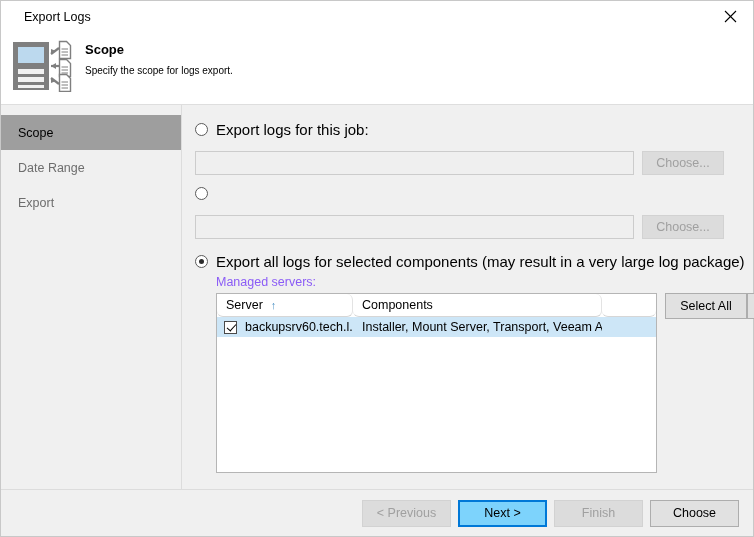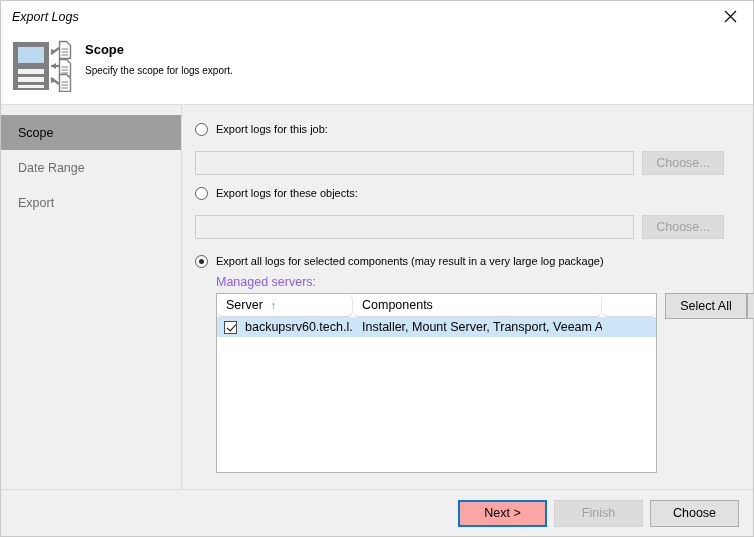--- a/index.html
+++ b/index.html
@@ -20,24 +20,23 @@
     display:flex; flex-direction:column;
   }
   
   .titlebar {
     height:31px; flex:0 0 31px;
     background:#ffffff;
     display:flex; align-items:center;
     position:relative;
   }
   .titlebar .title {
-    padding-left:11px;
+    padding-left:23px;
     font-size:12.5px;
     color:#000;
-    font-style:italic;
   }
   .close-btn {
     position:absolute; top:0; right:0;
     width:45px; height:31px;
     display:flex; align-items:center; justify-content:center;
     cursor:default;
   }
   .close-btn svg { display:block; }
 
   
@@ -89,21 +88,21 @@
   .radio-row { display:flex; align-items:center; height:20px; }
   .radio {
     width:13px; height:13px; border-radius:50%;
     border:1px solid #5a5a5a; background:#fff;
     flex:0 0 13px; position:relative; margin-right:8px;
   }
   .radio.checked::after {
     content:""; position:absolute; left:3px; top:3px;
     width:5px; height:5px; border-radius:50%; background:#2b2b2b;
   }
-  .radio-label { font-size:11px; color:#000; }
+  .radio-label { font-size:15px; color:#000; }
 
   
   .field-row { display:flex; align-items:center; margin-top:12px; }
   .textbox {
     width:439px; height:24px;
     border:1px solid #cccccc;
     background:#efefef;
   }
   .btn {
     height:24px;
@@ -184,21 +183,21 @@
   .footer {
     flex:0 0 47px;
     background:#f0f0f0;
     border-top:1px solid #dcdcdc;
     display:flex; align-items:center; justify-content:flex-end;
     padding-right:14px;
   }
   .footer .btn { width:89px; height:27px; margin-left:7px; }
   .footer .btn.focus {
     border:2px solid #0078d7;
-    background:#fca5a5;
+    background:#7dd3fc;
   }
 </style>
 </head>
 <body>
 
 <div class="window">
 
   <div class="titlebar">
     <span class="title">Export Logs</span>
     <div class="close-btn">
@@ -270,21 +269,20 @@
         <span class="radio"></span>
         <span class="radio-label">Export logs for this job:</span>
       </div>
       <div class="field-row">
         <input class="textbox" type="text" readonly="" value="" style="">
         <div class="btn disabled choose-btn">Choose...</div>
       </div>
 
       <div class="radio-row" style="margin-top:8px;">
         <span class="radio"></span>
-        <span class="radio-label">Export logs for these objects:</span>
       </div>
       <div class="field-row">
         <input class="textbox" type="text" readonly="" value="" style="">
         <div class="btn disabled choose-btn">Choose...</div>
       </div>
 
       <div class="opt3">
         <div class="radio-row">
           <span class="radio checked"></span>
           <span class="radio-label">Export all logs for selected components (may result in a very large log package)</span>
@@ -320,18 +318,19 @@
             <div class="btn">Clear All</div>
           </div>
         </div>
 
       </div>
 
     </div>
   </div>
 
   <div class="footer">
+    <div class="btn disabled">&lt; Previous</div>
     <div class="btn focus">Next &gt;</div>
     <div class="btn disabled">Finish</div>
     <div class="btn">Choose</div>
   </div>
 
 </div>
 
 </body></html>

